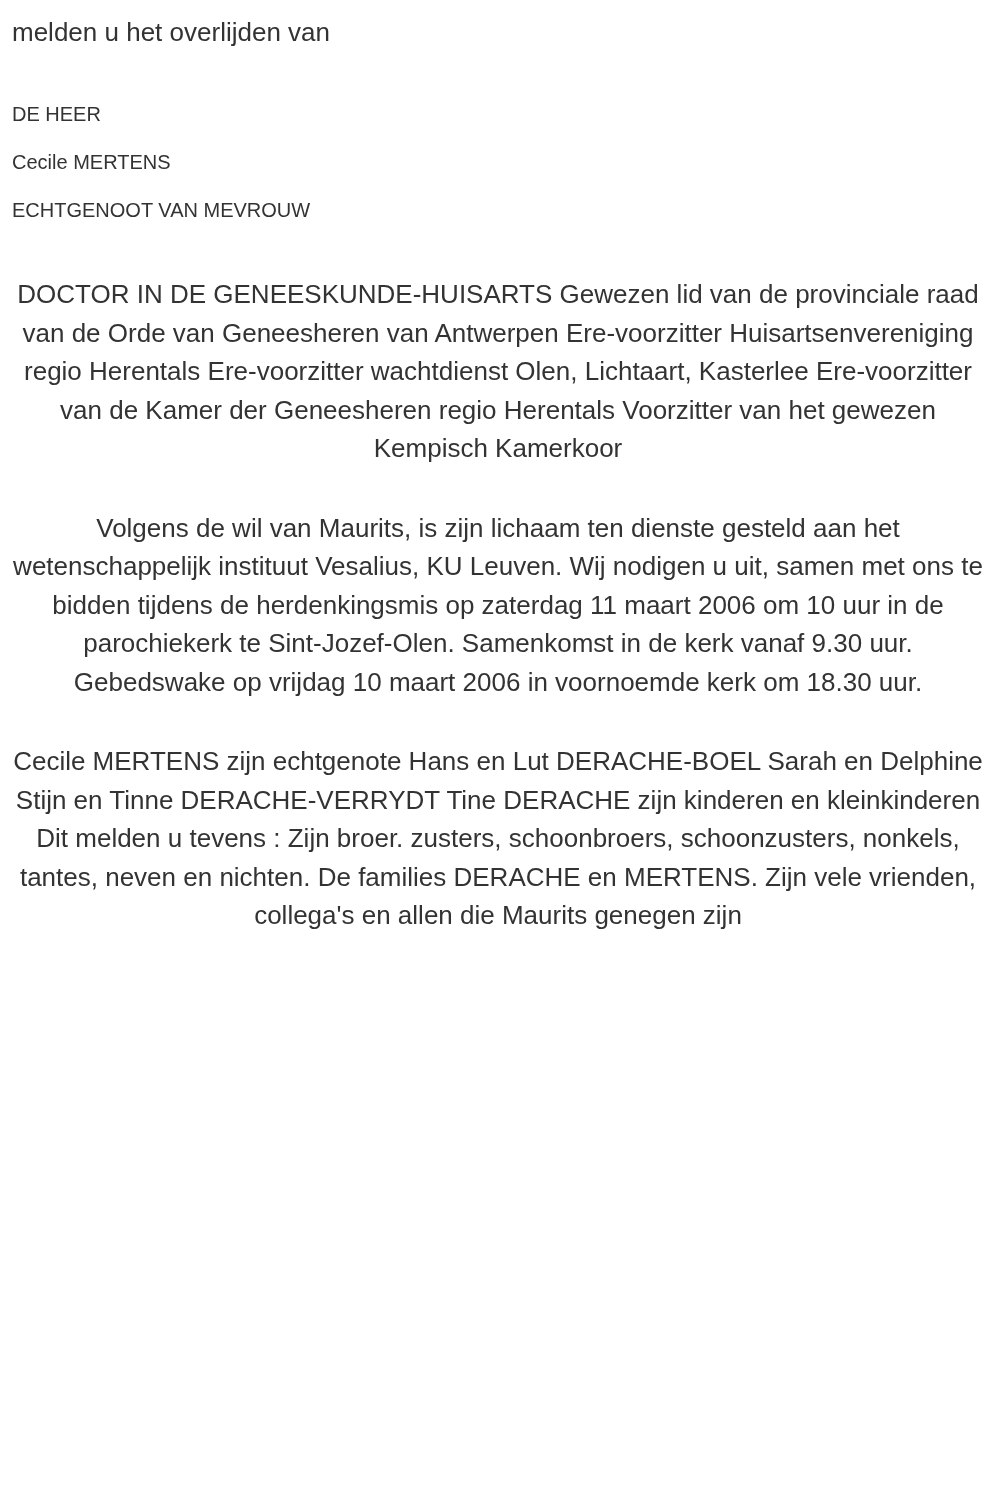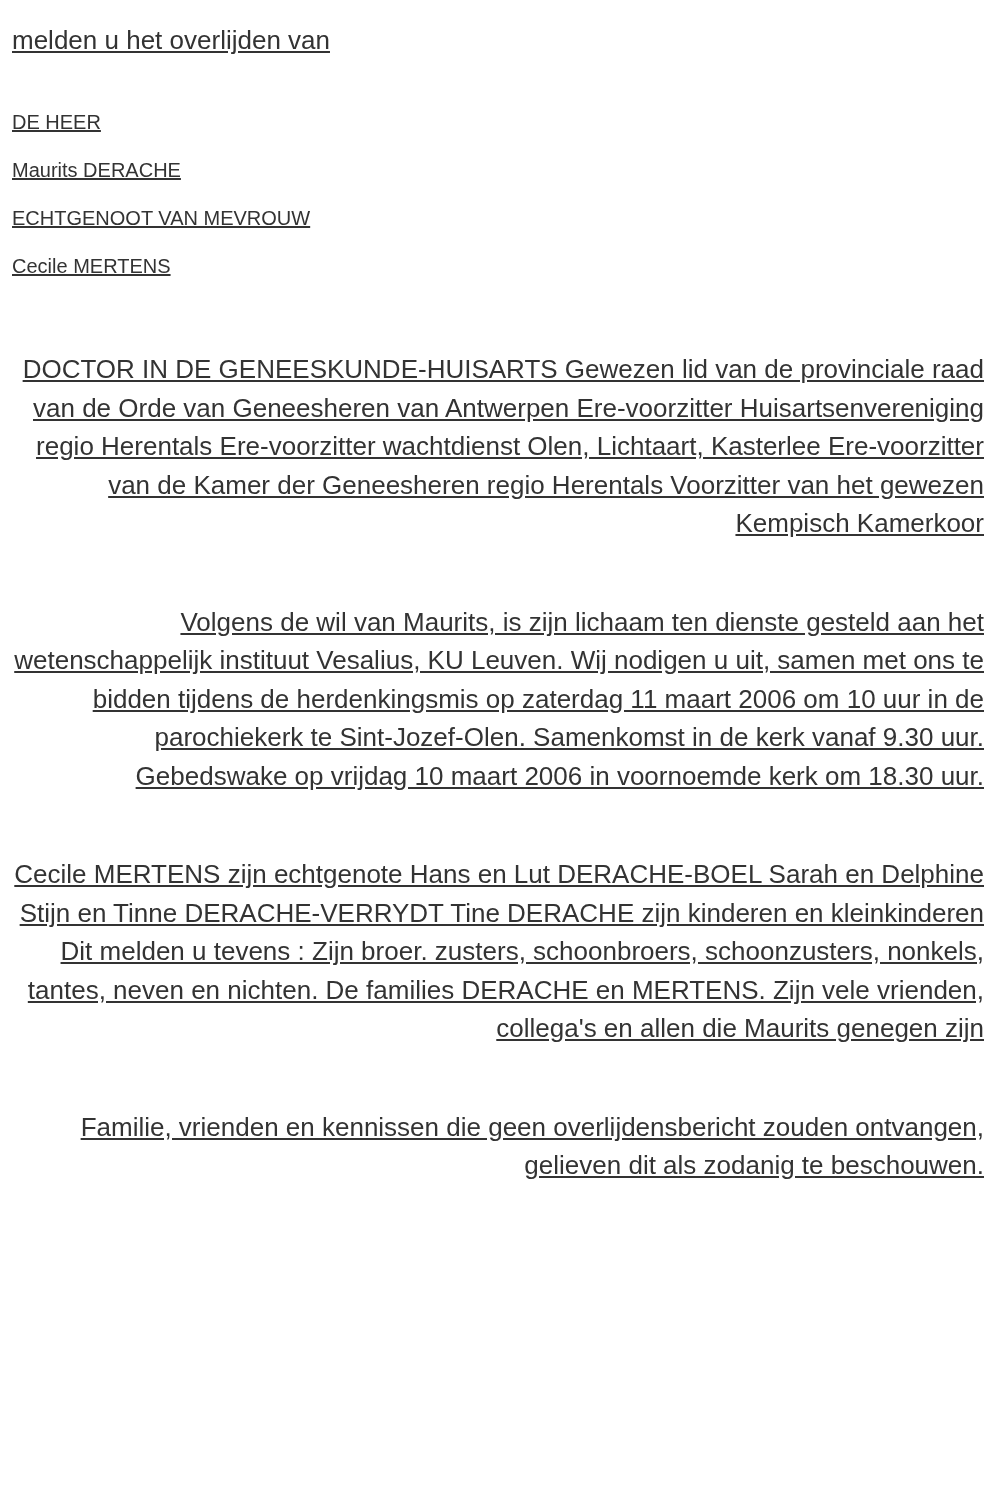--- a/index.html
+++ b/index.html
@@ -9,68 +9,65 @@
       background: #ffffff;
     }
     body {
       font-family: "Liberation Sans", "DejaVu Sans", sans-serif;
       color: #333333;
     }
     .page {
       width: 1000px;
       min-height: 1486px;
       box-sizing: border-box;
-      padding: 21px 16px 24px 12px;
+      padding: 13px 16px 24px 12px;
       background: #ffffff;
-      text-decoration: underline;
     }
     .intro-line {
       margin: 0;
       font-size: 26px;
       line-height: 38px;
       font-weight: 400;
     }
     .header-block {
       margin-top: 39px;
     }
     .header-block p {
       margin: 0;
       font-size: 20px;
       line-height: 48px;
       font-weight: 400;
     }
     .deceased-name {
       font-weight: bold;
     }
     .para {
-      margin: 60px 0 0 0;
+      margin: 41px 0 0 0;
       font-size: 26px;
       line-height: 38.5px;
       font-weight: 400;
       max-width: 972px;
-      text-align: right;
+      text-align: center;
     }
   </style>
 </head>
 <body>
 
 <div class="page">
 
   <p class="intro-line">melden u het overlijden van</p>
 
   <div class="header-block">
     <p>DE HEER</p>
-    <p class="deceased-name">Maurits DERACHE</p>
+    <p>Cecile MERTENS</p>
     <p>ECHTGENOOT VAN MEVROUW</p>
-    <p>Cecile MERTENS</p>
   </div>
 
   <p class="para">DOCTOR IN DE GENEESKUNDE-HUISARTS Gewezen lid van de provinciale raad van de Orde van Geneesheren van Antwerpen Ere-voorzitter Huisartsenvereniging regio Herentals Ere-voorzitter wachtdienst Olen, Lichtaart, Kasterlee Ere-voorzitter van de Kamer der Geneesheren regio Herentals Voorzitter van het gewezen Kempisch Kamerkoor</p>
 
 
   <p class="para">Volgens de wil van Maurits, is zijn lichaam ten dienste gesteld aan het wetenschappelijk instituut Vesalius, KU Leuven. Wij nodigen u uit, samen met ons te bidden tijdens de herdenkingsmis op zaterdag 11 maart 2006 om 10 uur in de parochiekerk te Sint-Jozef-Olen. Samenkomst in de kerk vanaf 9.30 uur. Gebedswake op vrijdag 10 maart 2006 in voornoemde kerk om 18.30 uur.</p>
 
   <p class="para">Cecile MERTENS zijn echtgenote Hans en Lut DERACHE-BOEL Sarah en Delphine Stijn en Tinne DERACHE-VERRYDT Tine DERACHE zijn kinderen en kleinkinderen Dit melden u tevens : Zijn broer. zusters, schoonbroers, schoonzusters, nonkels, tantes, neven en nichten. De families DERACHE en MERTENS. Zijn vele vrienden, collega's en allen die Maurits genegen zijn</p>
 
 
-  <p class="para">Familie, vrienden en kennissen die geen overlijdensbericht zouden ontvangen, gelieven dit als zodanig te beschouwen.</p>
 
 </div>
 
 </body></html>

